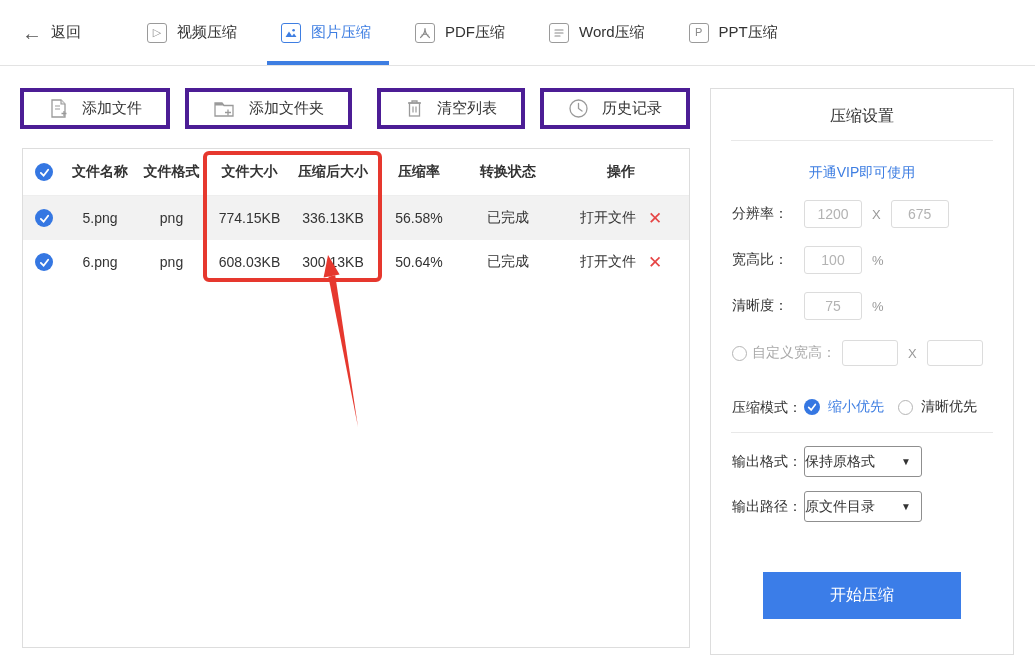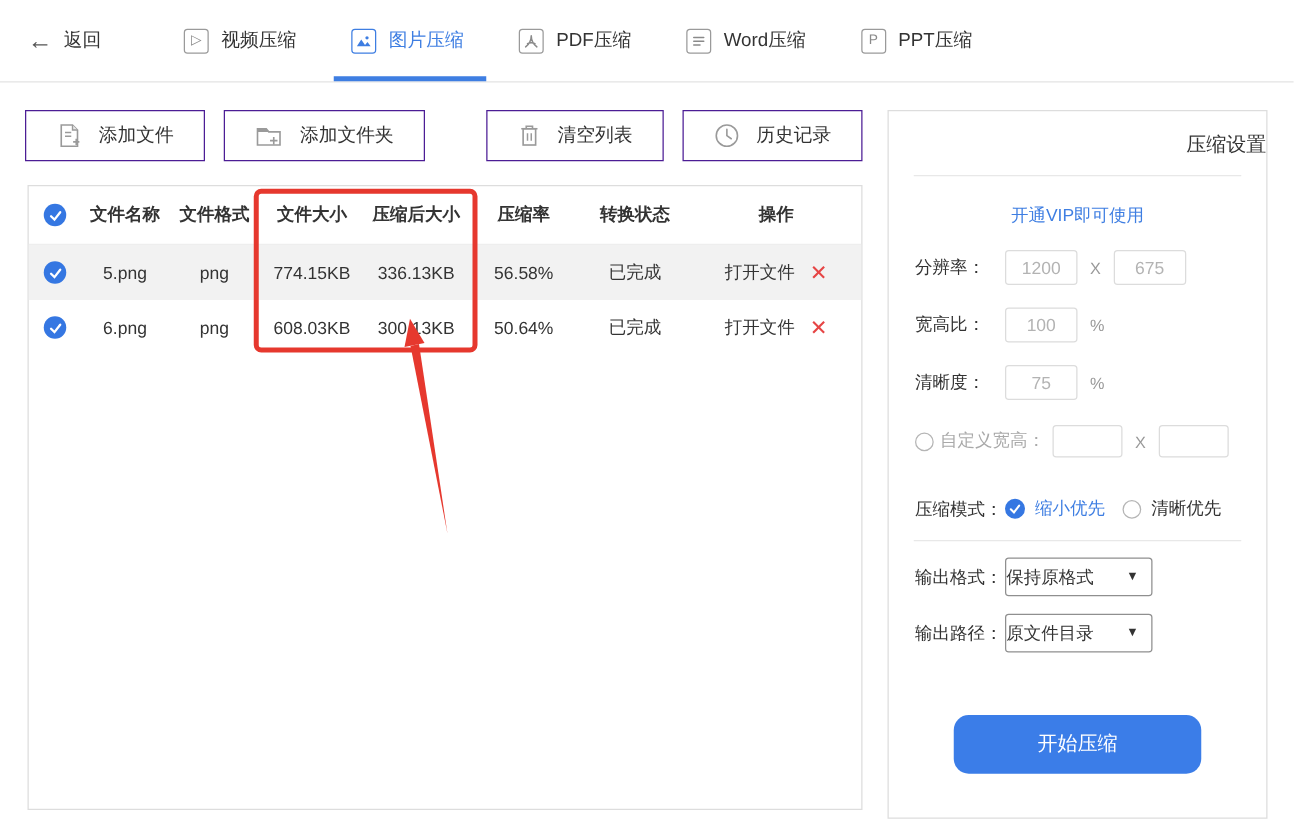--- a/index.html
+++ b/index.html
@@ -21,42 +21,42 @@
     font-size:11px; line-height:1; }
   .tab.active { color:#3e7ee2; }
   .tab.active .tab-icon { border-color:#3e7ee2; color:#3e7ee2; }
   .tab.active::after { content:""; position:absolute; left:0; right:-4px; bottom:0;
     height:4px; background:#3e7ee2; }
 
   
   .toolbar { position:absolute; left:20px; top:88px; width:670px; display:flex;
     justify-content:space-between; }
   .tb-group { display:flex; gap:15px; }
-  .tb-btn { height:41px; background:#fff; border:1px solid #4c1d95; display:flex;
+  .tb-btn { height:41px; background:#fff; border:4px solid #4c1d95; display:flex;
     align-items:center; gap:13px; padding:0 24px; font-size:15px; color:#333; cursor:pointer; }
   .tb-btn svg { display:block; }
 
   
   .table-panel { position:absolute; left:22px; top:148px; width:668px; height:500px;
     border:1px solid #ddd; background:#fff; }
   .t-row { display:grid; grid-template-columns:42px 70px 73px 83px 84px 88px 90px 1fr;
     align-items:center; height:44px; }
   .t-head { height:47px; border-bottom:1px solid #eee; font-weight:bold; font-size:14px; }
   .t-cell { text-align:center; font-size:14px; color:#333; }
   .row-alt { background:#f2f2f2; }
   .check-circle { width:18px; height:18px; border-radius:50%; background:#3577e2;
     display:flex; align-items:center; justify-content:center; margin:0 auto; cursor:pointer; }
   .op-cell { display:flex; align-items:center; justify-content:center; gap:12px; }
   .open-link { color:#333; cursor:pointer; }
   .x-btn { color:#e64545; font-size:17px; font-weight:bold; cursor:pointer; line-height:1; }
 
   
   .settings { position:absolute; left:710px; top:88px; width:304px; height:567px;
     border:1px solid #ddd; background:#fff; }
-  .s-title { text-align:right; margin-top:17px; font-size:16px; color:#333; }
+  .s-title { text-align:center; margin-top:17px; font-size:16px; color:#333; }
   .s-div { border-top:1px solid #e8e8e8; margin:13px 20px 0; }
   .vip-link { display:block; text-align:center; margin-top:23px; font-size:14px;
     color:#3e7ee2; cursor:pointer; }
   .s-row { display:flex; align-items:center; margin-left:21px; margin-top:18px; }
   .s-label { font-size:14px; color:#333; width:72px; flex:none; }
   .s-input { width:58px; height:28px; border:1px solid #dcdcdc; border-radius:3px;
     text-align:center; font-size:14px; color:#b3b3b3; background:#fff; outline:none;
     font-family:inherit; }
   .s-x { color:#999; font-size:13px; margin:0 10px; }
   .s-unit { color:#999; font-size:13px; margin-left:10px; }
@@ -69,21 +69,21 @@
   .mode-opts { display:flex; flex-direction:row; gap:14px; }
   .mode-opt { display:flex; align-items:center; gap:8px; font-size:14px; cursor:pointer; }
   .mode-opt.sel { color:#3e7ee2; }
   .mini-check { width:16px; height:16px; border-radius:50%; background:#3577e2;
     display:flex; align-items:center; justify-content:center; flex:none; }
   .dropdown { width:118px; height:31px; border:1px solid #8f8f8f; border-radius:3px;
     display:flex; align-items:center; justify-content:space-between; padding:0 10px 0 0;
     font-size:14px; color:#333; cursor:pointer; background:#fff; }
   .caret { font-size:10px; color:#333; }
   .start-btn { display:block; width:198px; height:47px; margin:50px auto 0;
-    background:#3b7de8; border:none; border-radius:12px; color:#fff; font-size:16px;
+    background:#3b7de8; border:none; border-radius:0; color:#fff; font-size:16px;
     cursor:pointer; font-family:inherit; }
 
   
   .annotation { position:absolute; left:0; top:0; width:1035px; height:671px;
     pointer-events:none; z-index:50; }
 </style>
 </head>
 <body>
 
 <div class="header">

